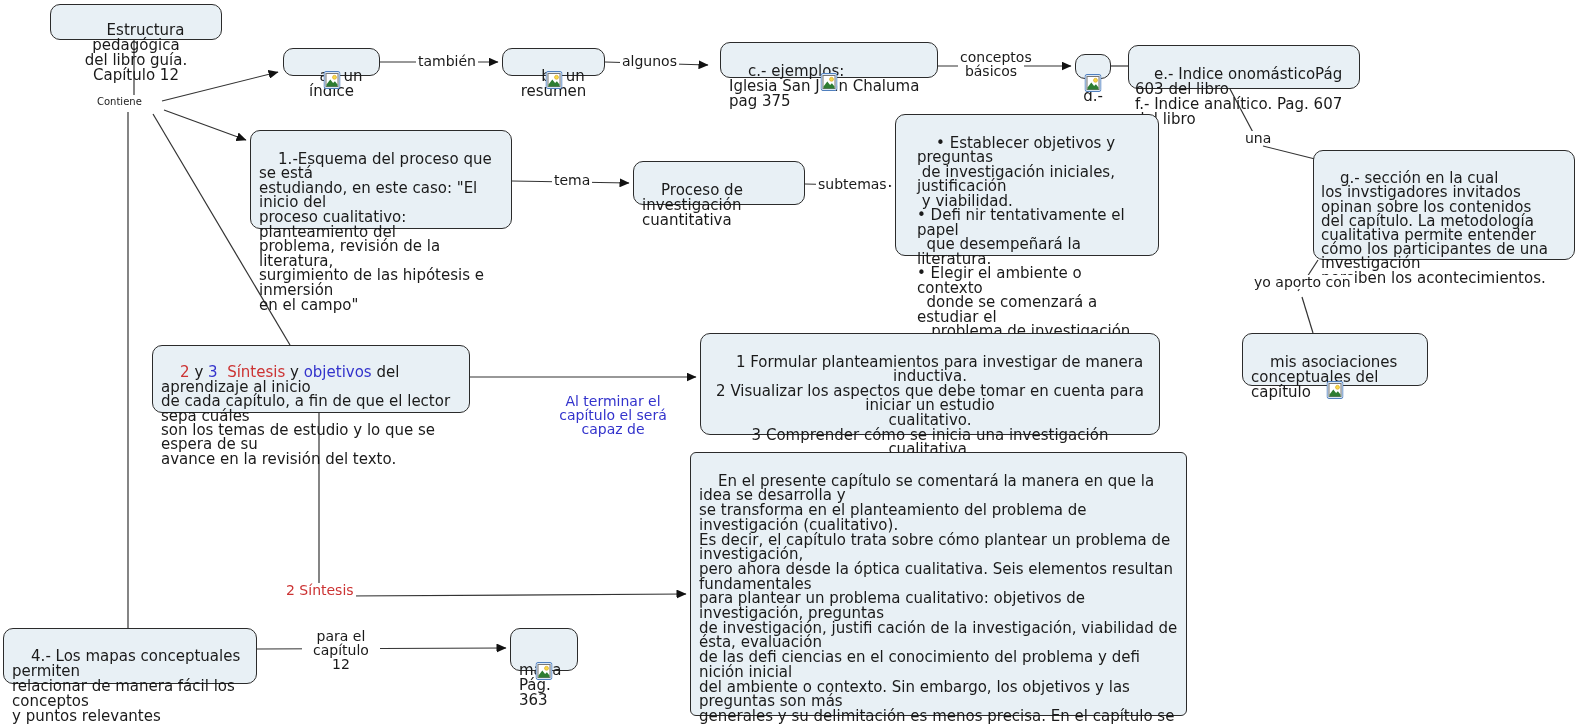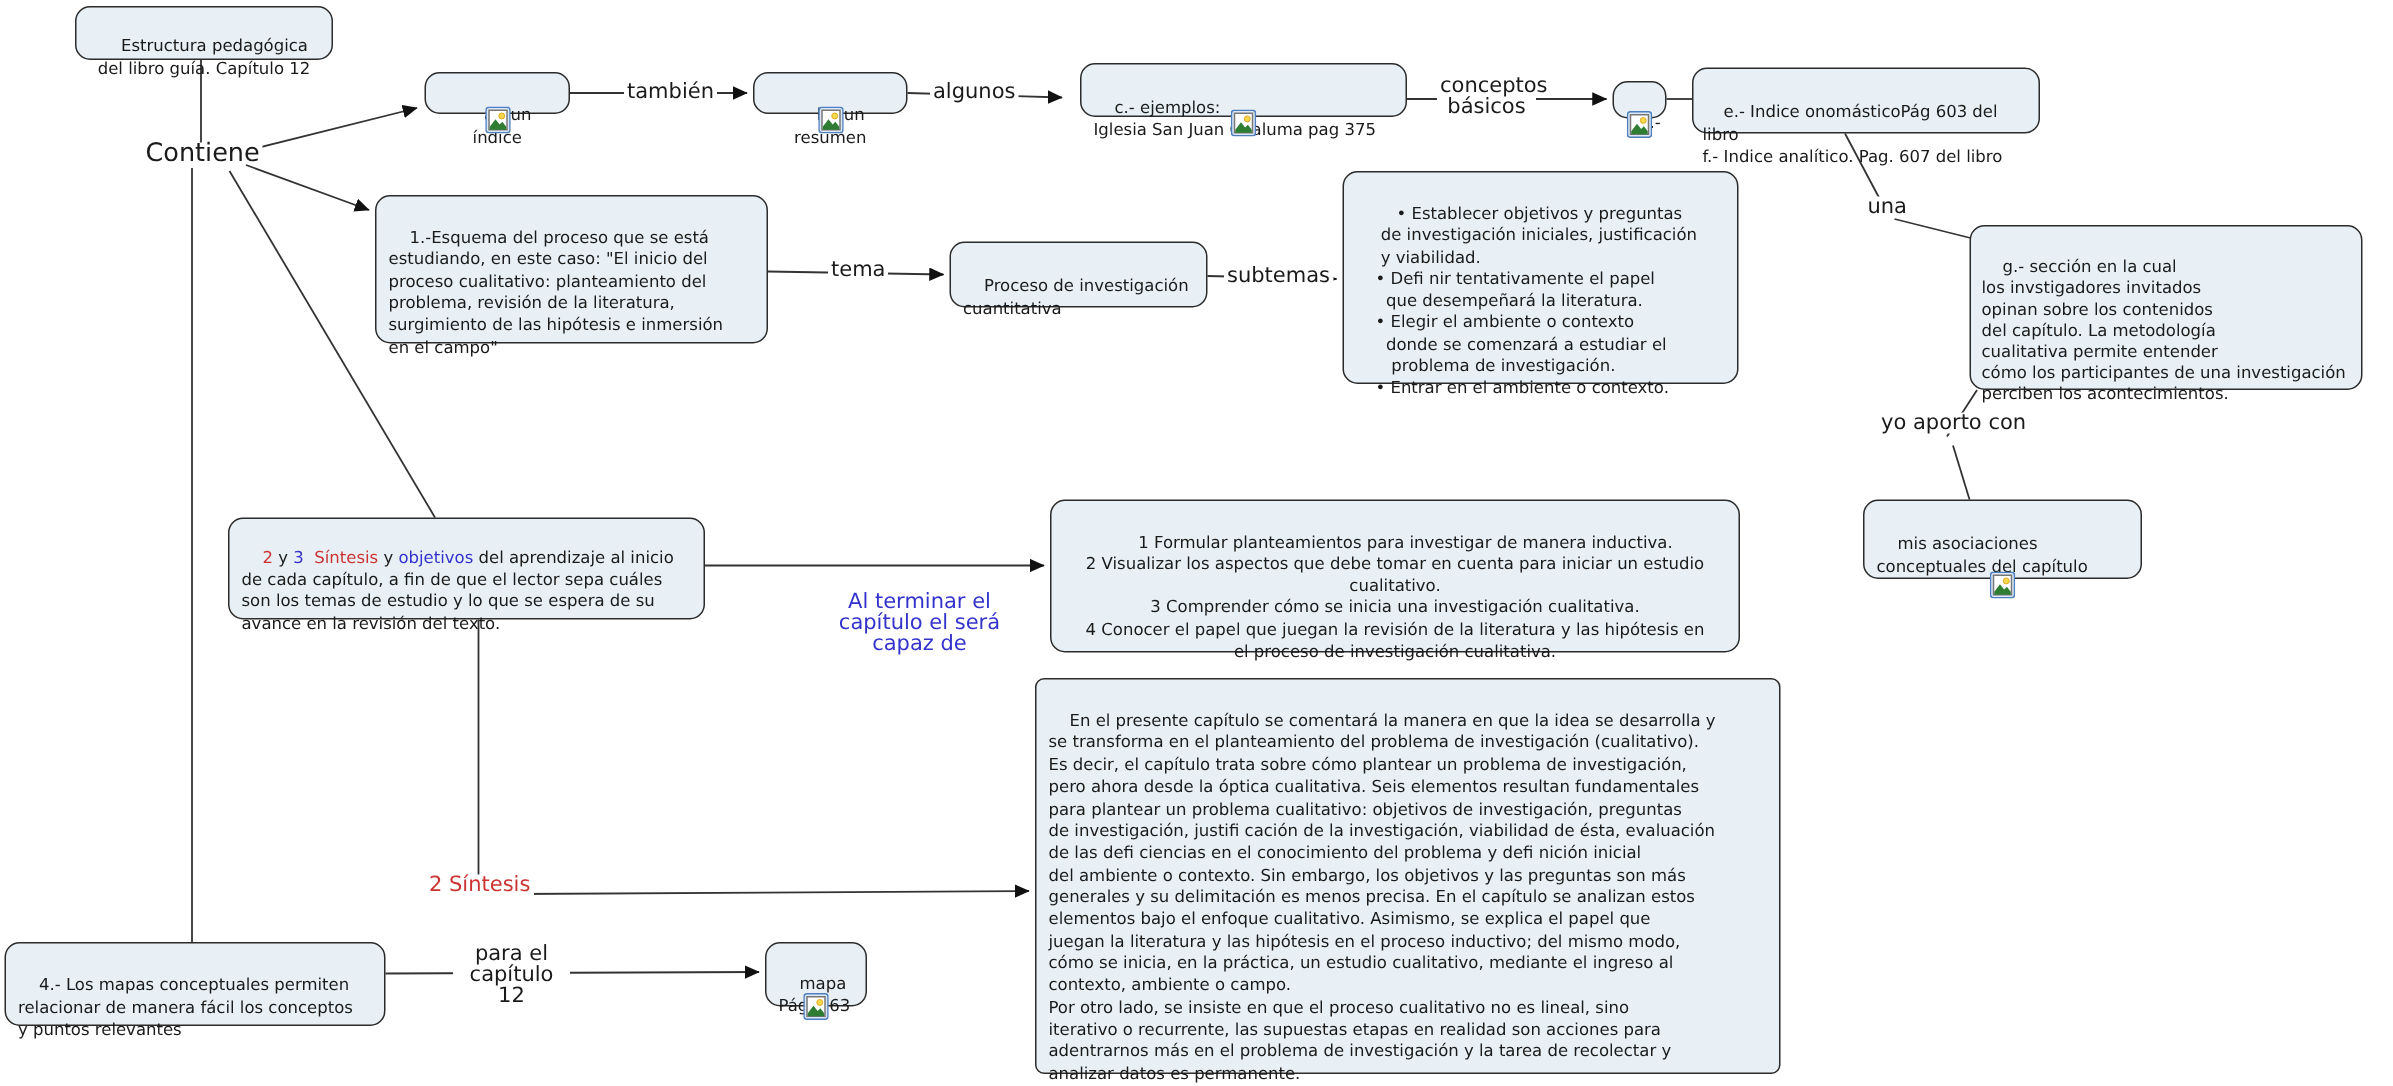--- a/index.html
+++ b/index.html
@@ -5,21 +5,21 @@
   html,body{margin:0;padding:0;background:#fff;}
   #canvas{
     position:relative;width:1595px;height:724px;background:#ffffff;
     font-family:"DejaVu Sans","Liberation Sans",sans-serif;
     color:#1a1a1a;overflow:hidden;
   }
   #wires{position:absolute;left:0;top:0;z-index:1;}
   .node{
     position:absolute;z-index:2;box-sizing:border-box;
     background:#e8f0f5;border:1px solid #2b2b2b;border-radius:10px;
-    font-size:11px;line-height:15px;white-space:pre-wrap;
+    font-size:15px;line-height:15px;white-space:pre-wrap;
     padding:6px 8px;
   }
   .node.center{text-align:center;}
   .lbl{
     position:absolute;z-index:3;background:#ffffff;padding:0 2px;
     font-size:14px;line-height:14px;white-space:pre-wrap;text-align:center;
   }
   .blue{color:#3333cc;margin-top:44px;}
   .red{color:#cc3333;}
   .res-icon{
@@ -205,21 +205,21 @@
     <span>mapa
 Pág. 363</span>
     <svg class="res-icon" style="bottom:-10px;" viewBox="0 0 17 18">
       <rect x="0.5" y="0.5" width="16" height="17" rx="2" fill="#dce8f5" stroke="#4f7fbe"></rect>
       <rect x="2.5" y="2.5" width="12" height="13" fill="#ffffff" stroke="#777"></rect>
       <circle cx="11" cy="6.3" r="2" fill="#f7d84a" stroke="#d9a520" stroke-width="0.6"></circle>
       <path d="M3 13.5 L6.8 8.5 L9.6 12 L11.4 10.2 L14 13.5 L14 15.5 L3 15.5 z" fill="#2e7d32"></path>
     </svg>
   </div>
 
-  <div class="lbl" style="left:95px;top:95px;font-size:17px;">Contiene</div>
+  <div class="lbl" style="left:95px;top:95px;font-size:10px;">Contiene</div>
 
   <div class="lbl" style="left:416px;top:54px;">también</div>
 
   <div class="lbl" style="left:620px;top:54px;">algunos</div>
 
   <div class="lbl" style="left:958px;top:50px;width:62px;">conceptos
 básicos</div>
 
   <div class="lbl" style="left:552px;top:173px;">tema</div>
 

